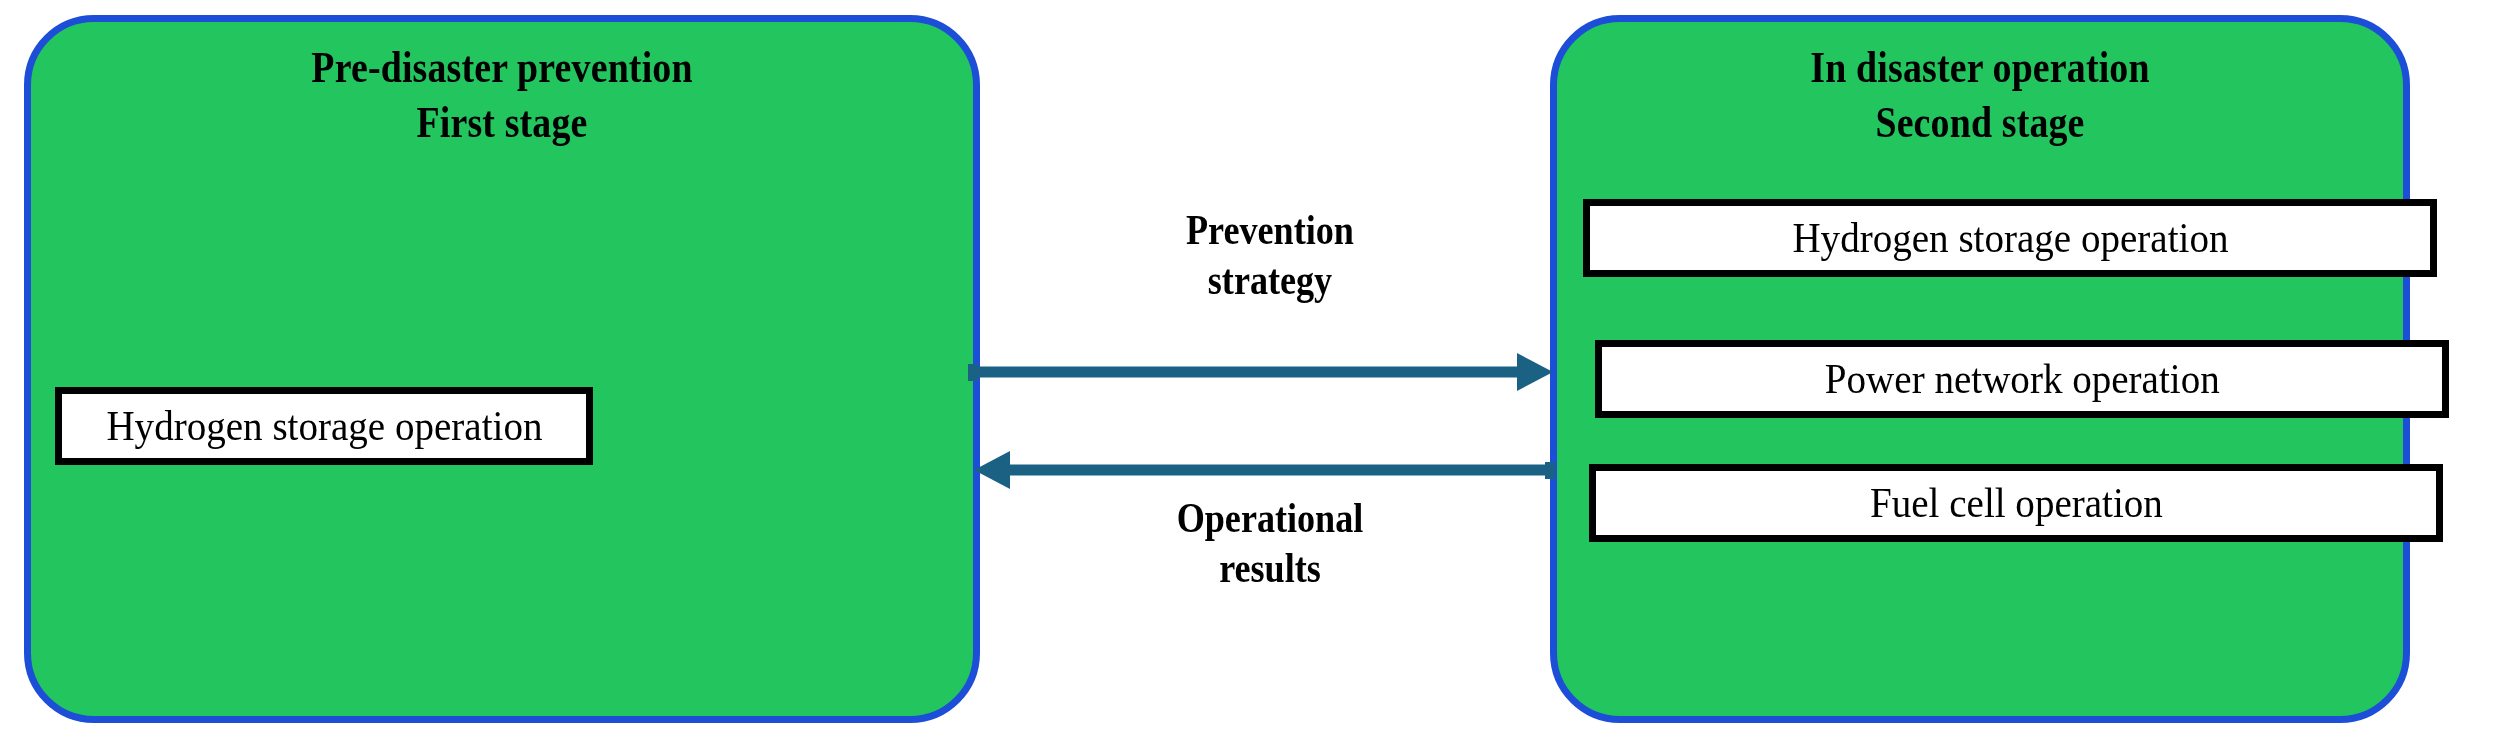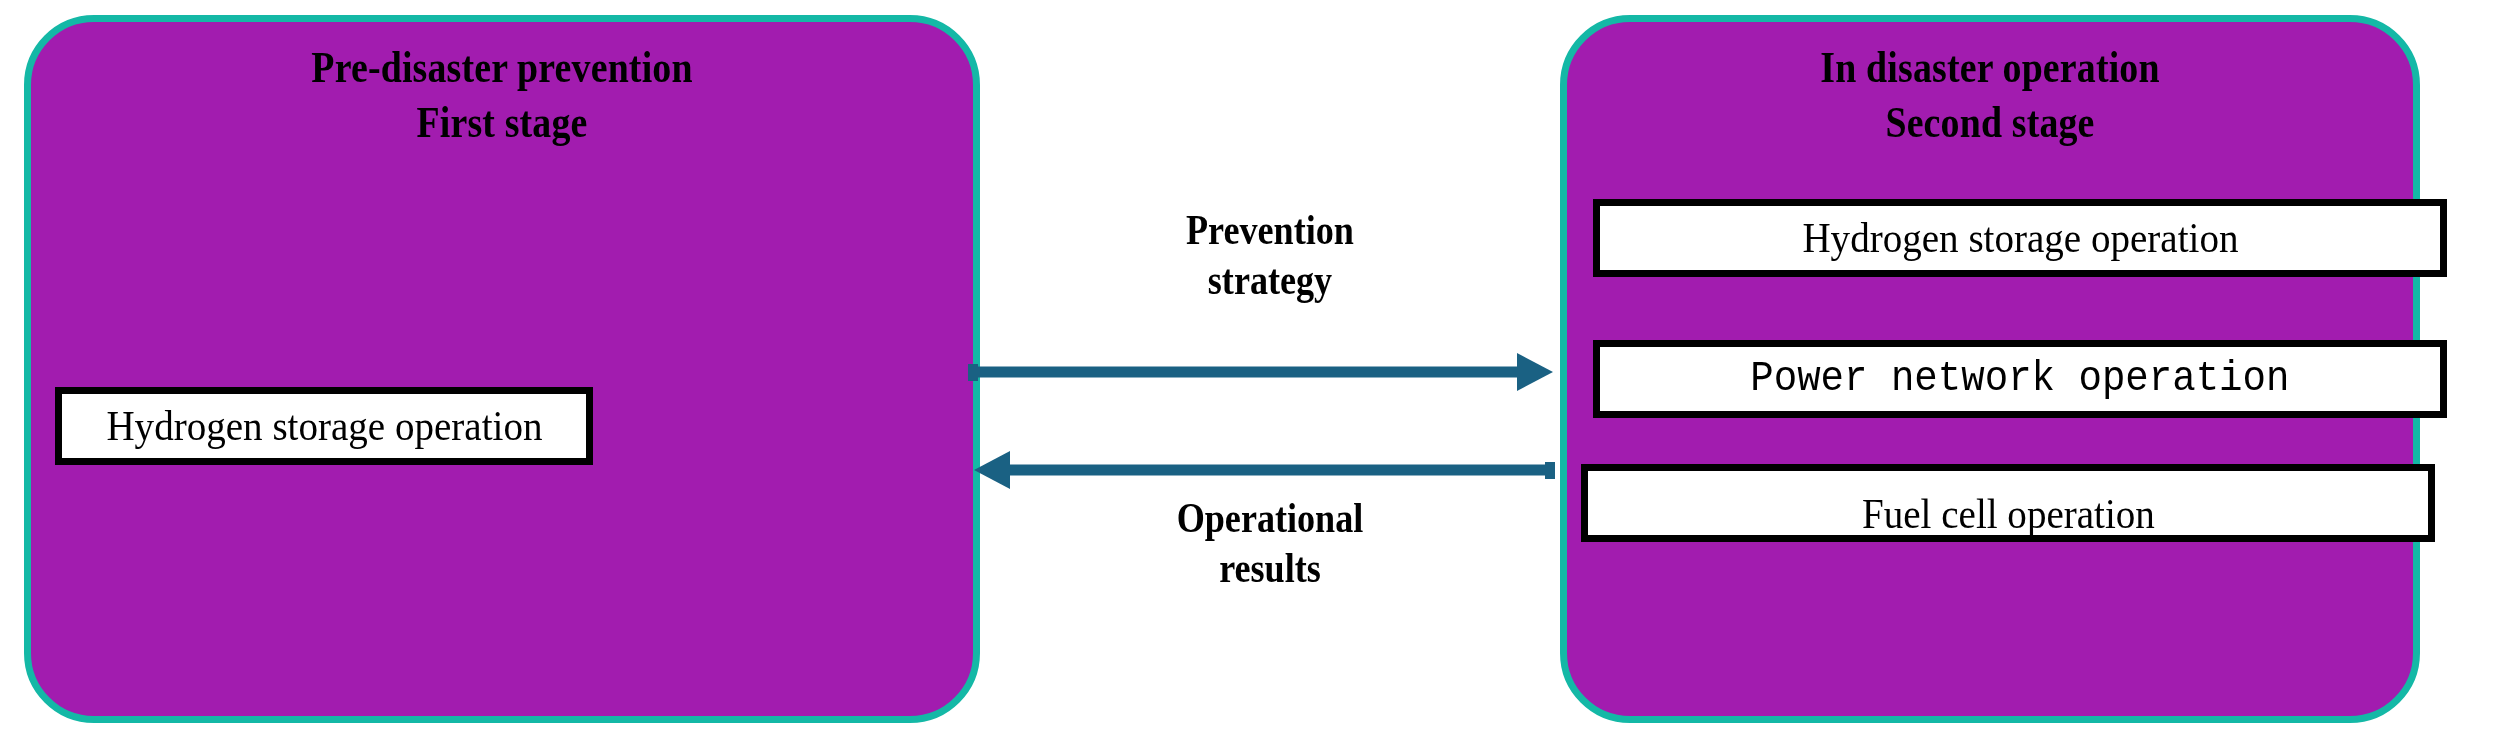--- a/index.html
+++ b/index.html
@@ -13,26 +13,26 @@
     height: 737px;
     background: #ffffff;
     font-family: "Liberation Serif", "DejaVu Serif", serif;
     overflow: hidden;
   }
 
   
   .stage {
     position: absolute;
     box-sizing: border-box;
-    border: 7px solid #14b8a6;
+    border: 7px solid #1d4ed8;
     border-radius: 70px;
-    background: #a21caf;
+    background: #22c55e;
   }
   #stage-left  { left: 24px;   top: 15px; width: 956px;  height: 708px; }
-  #stage-right { left: 1550px; top: 15px; width: 860px;  height: 708px; margin-left: 10px; }
+  #stage-right { left: 1550px; top: 15px; width: 860px;  height: 708px; }
 
   
   .stage-title {
     position: absolute;
     left: 0;
     right: 0;
     text-align: center;
     font-weight: bold;
     font-size: 44px;
     line-height: 1.25;
@@ -61,22 +61,22 @@
     transform: scaleX(0.93);
     line-height: 1;
   }
 
   
   #op-electrolyzer      { left: 24px; top: 196px; width: 538px; height: 78px; }
   #op-h2-storage-left   { left: 24px; top: 365px; width: 538px; height: 78px; }
 
   
   #op-h2-storage-right  { left: 26px; top: 177px; width: 854px; height: 78px; }
-  #op-power-network     { left: 26px; top: 318px; width: 854px; height: 78px; font-family: Liberation Mono, monospace; }
-  #op-fuel-cell         { left: 14px; top: 442px; width: 854px; height: 78px; align-items: flex-end; }
+  #op-power-network     { left: 38px; top: 318px; width: 854px; height: 78px; }
+  #op-fuel-cell         { left: 32px; top: 442px; width: 854px; height: 78px; }
 
   
   .arrow-svg {
     position: absolute;
     left: 960px;
     top: 330px;
     width: 610px;
     height: 190px;
     overflow: visible;
   }

